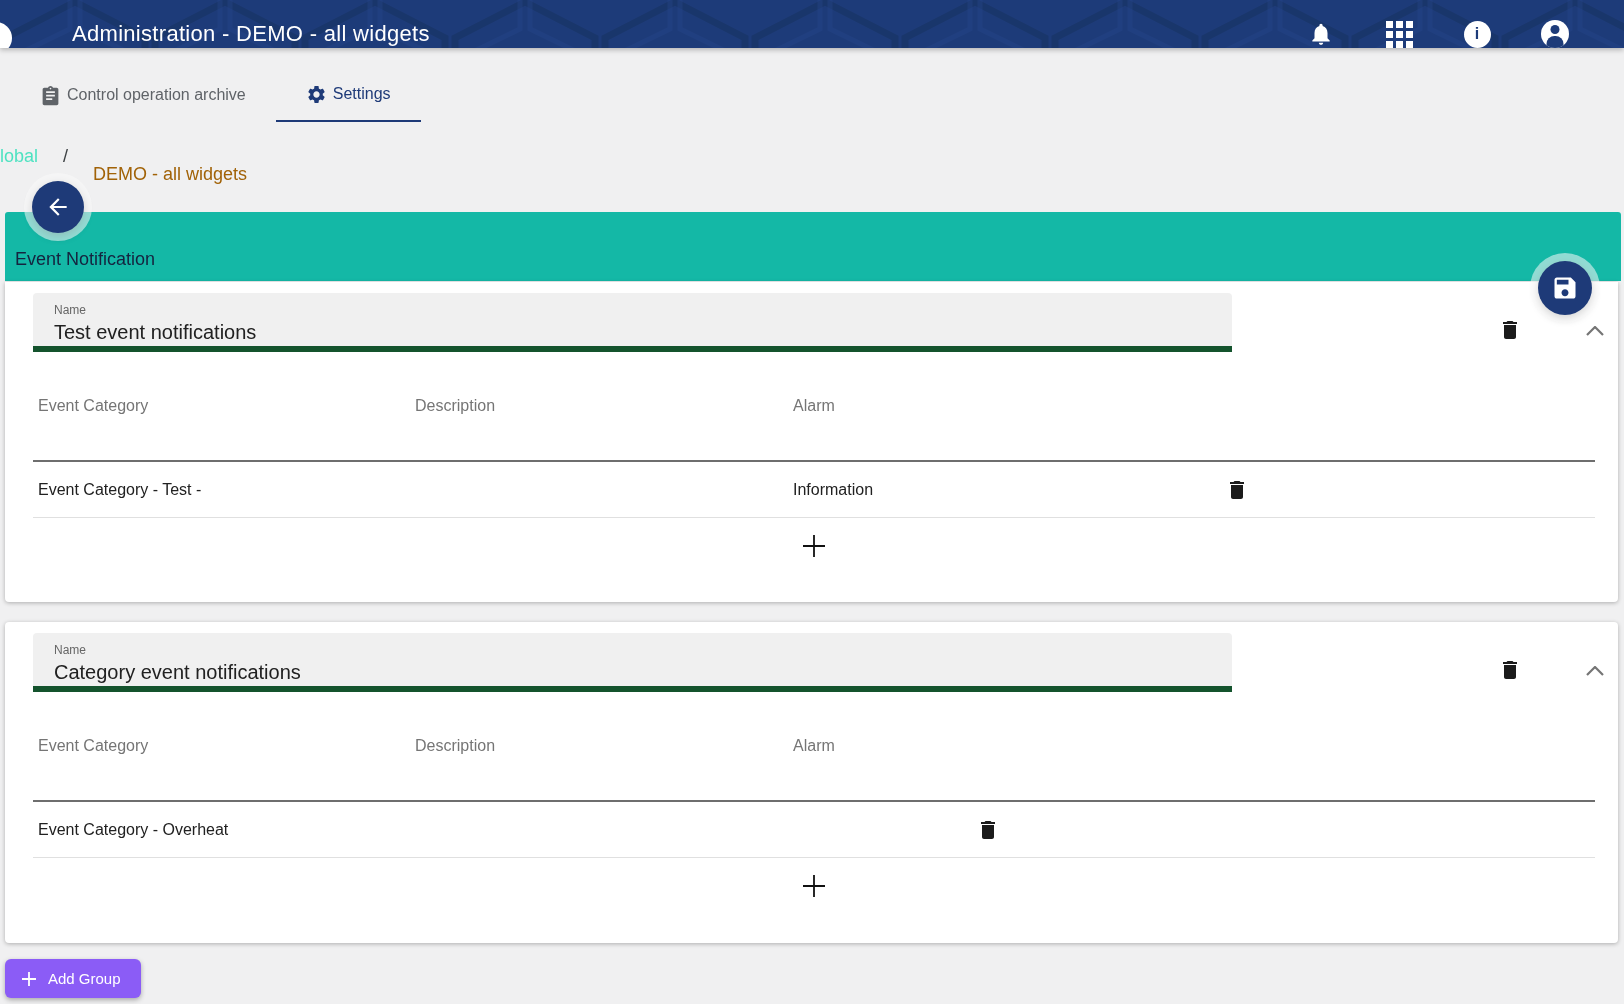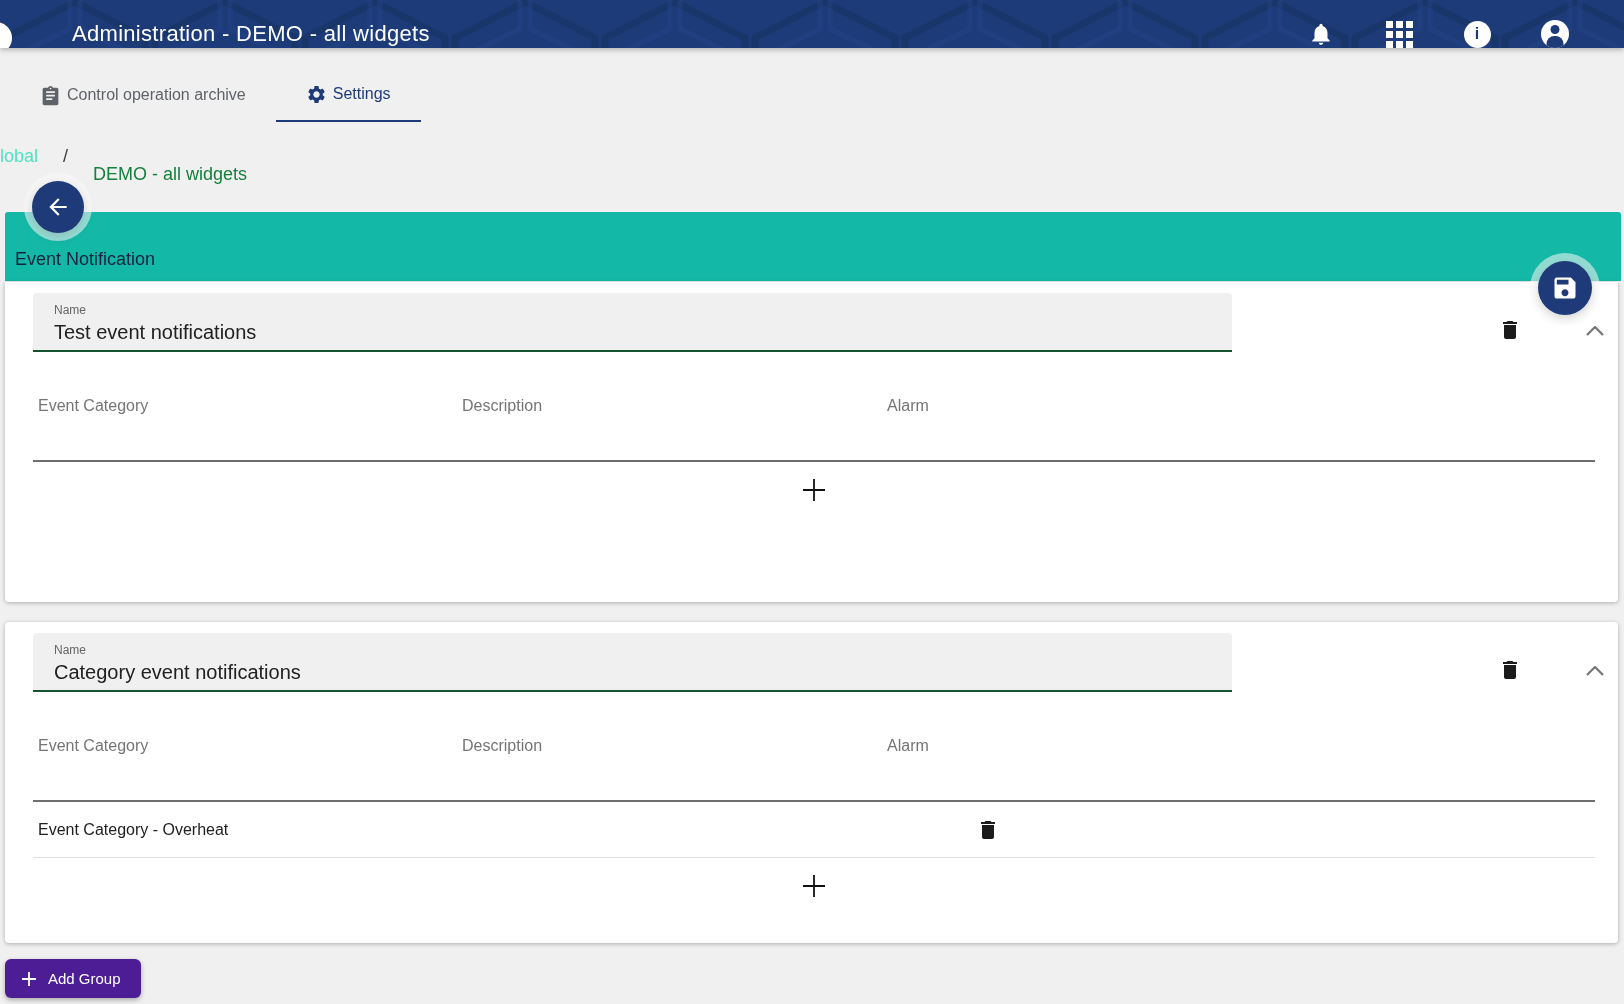--- a/index.html
+++ b/index.html
@@ -37,66 +37,66 @@
   .tab { display:flex; align-items:center; gap:6px; border:none; background:none;
     cursor:pointer; font-size:16px; padding:7px 12px; }
   .tab.inactive { color:#5f6368; }
   .tab.active { color:#1e3a78; border-bottom:2px solid #1e3a78; margin-left:18px; padding:0 30px; }
 
   
   .breadcrumb { position:absolute; left:0; top:143px; height:26px; display:flex;
     align-items:center; gap:25px; font-size:18px; }
   .crumb-root { color:#4ee2c1; cursor:pointer; }
   .crumb-sep { color:#3c4043; }
-  .crumb-cur { color:#15803d;margin-top:36px; }
+  .crumb-cur { color:#a16207;margin-top:36px; }
 
   
   .banner { position:absolute; left:5px; top:212px; width:1616px; height:69px;
     background:#14b8a6; border-radius:3px 3px 0 0; }
   .banner-title { position:absolute; left:10px; bottom:11px; color:#15233f; font-size:18px; }
 
   
   .fab { position:absolute; border:none; border-radius:50%; background:#1e3a78;
     display:flex; align-items:center; justify-content:center; cursor:pointer; z-index:15;
     box-shadow:0 0 0 8px rgba(250,250,250,.55), 0 3px 8px rgba(0,0,0,.35); }
   .fab-back { left:32px; top:181px; width:52px; height:52px; }
   .fab-save { left:1538px; top:261px; width:54px; height:54px; }
 
   
   .card { position:absolute; left:5px; width:1613px; background:#ffffff;
     border-radius:4px; box-shadow:0 1px 4px rgba(0,0,0,.28); }
   .card1 { top:282px; height:320px; border-radius:0 0 4px 4px; }
   .card2 { top:622px; height:321px; }
 
   .name-field { position:relative; margin:11px 0 0 28px; width:1199px; height:59px;
-    background:#f0f0f0; border-radius:4px 4px 0 0; border-bottom:2px solid #14532d;
+    background:#f0f0f0; border-radius:4px 4px 0 0; border-bottom:6px solid #14532d;
     padding:10px 0 0 21px; cursor:text; }
   .name-label { display:block; font-size:12px; color:#666666; margin-bottom:4px; }
   .name-value { display:block; font-size:20px; color:#212121; }
 
   .group-trash { position:absolute; left:1488px; top:33px; width:34px; height:30px;
     border:none; background:none; cursor:pointer; display:flex; align-items:center; justify-content:center; }
   .group-collapse { position:absolute; left:1574px; top:36px; width:32px; height:26px;
     border:none; background:none; cursor:pointer; display:flex; align-items:center; justify-content:center; }
 
   .gtable { margin-left:28px; width:1562px; }
   .thead, .trow { display:grid; grid-template-columns:377px 378px 399px 100px 1fr; align-items:center; }
-  .thead { height:110px; border-bottom:2px solid #6e6e6e;gap:47px; }
+  .thead { height:110px; border-bottom:2px solid #6e6e6e; }
   .thead span { font-size:16px; color:#757575; padding-left:5px; }
   .trow { height:56px; border-bottom:1px solid #e0e0e0; }
   .trow .cell { font-size:16px; color:#212121; padding-left:5px; }
   .row-trash { border:none; background:none; cursor:pointer; justify-self:center;
     display:flex; align-items:center; justify-content:center; width:34px; height:30px; }
   .plusrow { height:56px; display:flex; align-items:center; justify-content:center; }
   .add-row-btn { border:none; background:none; cursor:pointer; width:40px; height:40px;
     display:flex; align-items:center; justify-content:center; }
 
   
   .add-group { position:absolute; left:5px; top:959px; height:39px; padding:0 20px 0 16px;
-    background:#4c1d95; color:#ffffff; border:none; border-radius:6px; cursor:pointer;
+    background:#8b5cf6; color:#ffffff; border:none; border-radius:6px; cursor:pointer;
     display:flex; align-items:center; gap:11px; font-size:15px;
     box-shadow:0 2px 5px rgba(0,0,0,.3); font-family:"Liberation Sans", sans-serif; }
 </style>
 </head>
 <body>
 
 <div class="stage">
 
   <header class="appbar">
     <svg class="hexes" width="1624" height="68">
@@ -199,20 +199,31 @@
       </svg>
     </button>
     <div class="gtable">
       <div class="thead">
         <span>Event Category</span>
         <span>Description</span>
         <span>Alarm</span>
         <span></span>
           <span></span>
       </div>
+      <div class="trow">
+        <span class="cell">Event Category - Test -</span>
+        <span class="cell"></span>
+        <span class="cell">Information</span>
+        <button class="row-trash">
+          <svg width="24" height="24" viewBox="0 0 24 24" fill="#1b1b1b">
+            <path d="M6 19c0 1.1.9 2 2 2h8c1.1 0 2-.9 2-2V7H6v12zM19 4h-3.5l-1-1h-5l-1 1H5v2h14V4z"></path>
+          </svg>
+        </button>
+        <span></span>
+      </div>
       <div class="plusrow">
         <button class="add-row-btn">
           <svg width="26" height="26" viewBox="0 0 26 26">
             <path d="M13 2 V24 M2 13 H24" stroke="#111111" stroke-width="1.8"></path>
           </svg>
         </button>
       </div>
     </div>
   </section>
 

